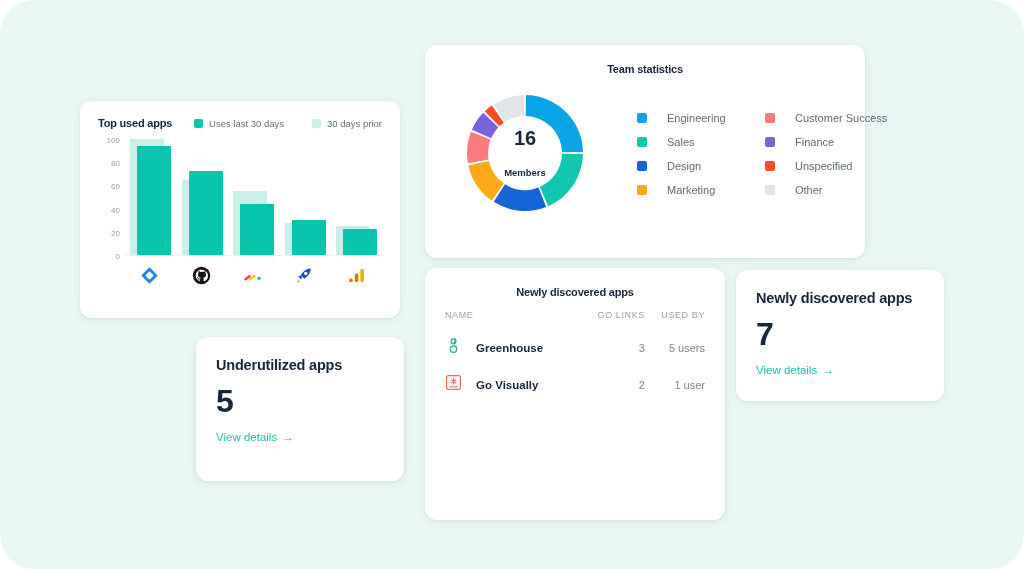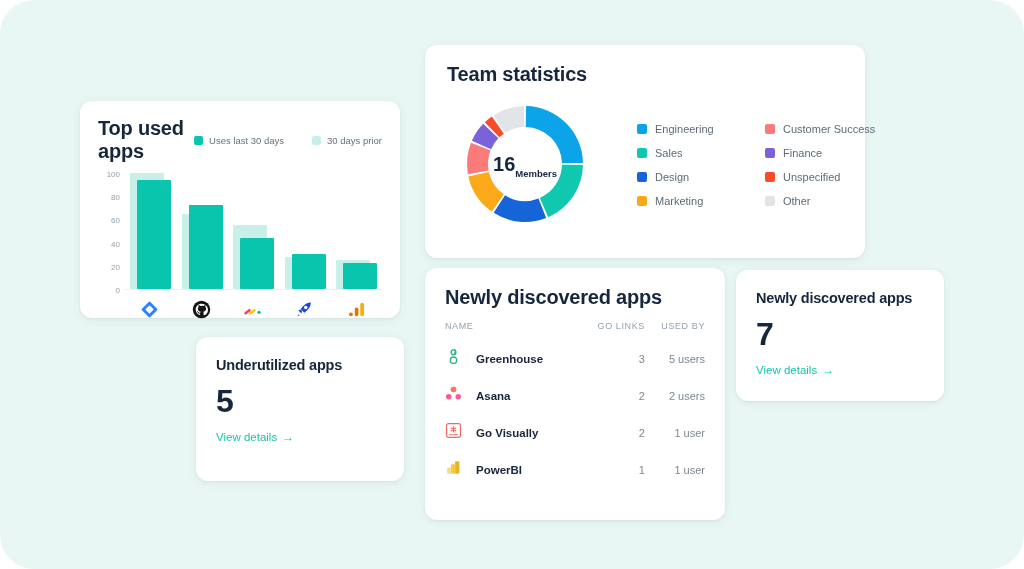--- a/index.html
+++ b/index.html
@@ -28,24 +28,25 @@
 
   .card {
     position: absolute;
     background: #ffffff;
     border-radius: 12px;
     box-shadow: 0 2px 10px rgba(24, 50, 70, 0.07),
                 0 1px 3px rgba(24, 50, 70, 0.05);
   }
 
   .card-title {
-    font-size: 20px;
+    font-size: 11px;
     font-weight: bold;
     color: #16263c;
     letter-spacing: -0.2px;
+    text-align: center;
   }
 
   
   #card-top-apps {
     left: 80px; top: 101px;
     width: 320px; height: 217px;
     padding: 16px 18px 0 18px;
   }
 
   .chart-header {
@@ -163,21 +164,21 @@
     width: 140px; height: 140px;
     flex: none;
     margin-left: 8px;
   }
 
   #donut-center {
     position: absolute;
     left: 0; top: 0;
     width: 140px; height: 140px;
     display: flex;
-    flex-direction: row;
+    flex-direction: column;
     align-items: center;
     justify-content: center;
     pointer-events: none;
   }
 
   #donut-value {
     font-size: 20px;
     font-weight: bold;
     color: #16263c;
     line-height: 1.05;
@@ -195,21 +196,21 @@
     grid-template-columns: 118px auto;
     column-gap: 10px;
     row-gap: 12px;
     margin-left: 42px;
     margin-top: 2px;
   }
 
   .dl-item {
     display: flex;
     align-items: center;
-    gap: 8px;
+    gap: 20px;
   }
 
   .dl-chip {
     width: 10px; height: 10px;
     border-radius: 2px;
     flex: none;
   }
 
   .dl-label {
     font-size: 11px;
@@ -502,55 +503,26 @@
                 <span class="row-name">Greenhouse</span>
               </div>
             </td>
             <td class="td-num">3</td>
             <td class="td-num">5 users</td>
           </tr>
           <tr>
             <td>
               <div class="td-name">
                 <span><svg class="row-icon" viewBox="0 0 24 24">
-        <circle cx="12" cy="6.4" r="3.9" fill="#f95d8f"></circle>
-        <circle cx="5.3" cy="16.6" r="3.9" fill="#f95d8f"></circle>
-        <circle cx="18.7" cy="16.6" r="3.9" fill="#f95d8f"></circle>
-        <circle cx="12" cy="6.4" r="3.9" fill="#ff7b4f" opacity="0.82"></circle>
-                  </svg></span>
-                <span class="row-name">Asana</span>
-              </div>
-            </td>
-            <td class="td-num">2</td>
-            <td class="td-num">2 users</td>
-          </tr>
-          <tr>
-            <td>
-              <div class="td-name">
-                <span><svg class="row-icon" viewBox="0 0 24 24">
         <rect x="2.2" y="2.2" width="19.6" height="19.6" rx="2.6" fill="none" stroke="#f2685b" stroke-width="1.7"></rect>
         <path d="M12 7v7M8.8 8.5l6.4 4M15.2 8.5l-6.4 4" stroke="#f2685b" stroke-width="1.7" stroke-linecap="round"></path>
         <path d="M6.5 18h11" stroke="#f2685b" stroke-width="1.5" stroke-linecap="round"></path>
                   </svg></span>
                 <span class="row-name">Go Visually</span>
               </div>
             </td>
             <td class="td-num">2</td>
             <td class="td-num">1 user</td>
           </tr>
-          <tr>
-            <td>
-              <div class="td-name">
-                <span><svg class="row-icon" viewBox="0 0 24 24">
-        <rect x="14.3" y="3.2" width="6" height="17.6" rx="1" fill="#e8b423"></rect>
-        <rect x="8.4" y="7.4" width="6" height="13.4" rx="1" fill="#f2c94c"></rect>
-        <rect x="3" y="12" width="6" height="8.8" rx="1" fill="#f7dc8a"></rect>
-                  </svg></span>
-                <span class="row-name">PowerBI</span>
-              </div>
-            </td>
-            <td class="td-num">1</td>
-            <td class="td-num">1 user</td>
-          </tr>
         </tbody>
     </table>
   </div>
 </div>
 
 </body></html>

